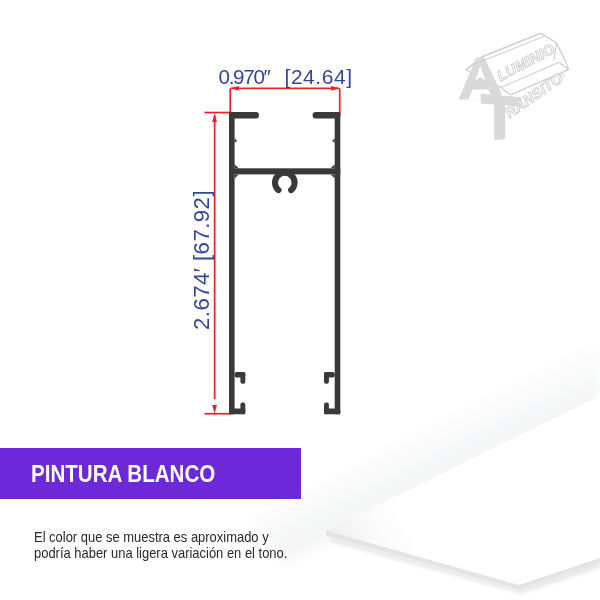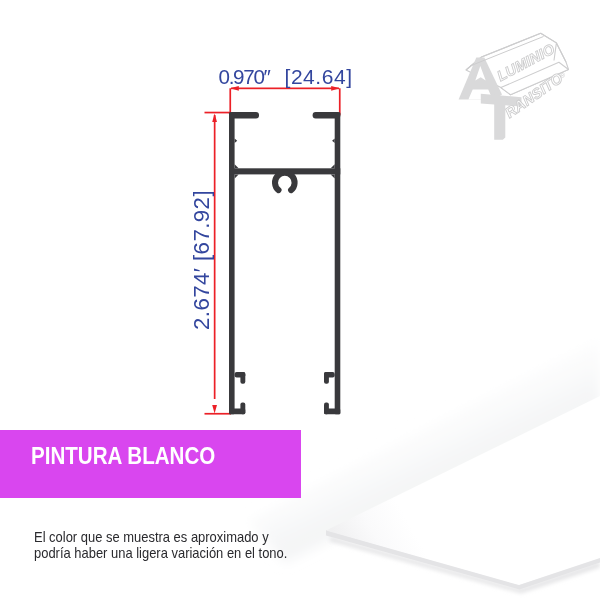--- a/index.html
+++ b/index.html
@@ -1,17 +1,17 @@
 <!DOCTYPE html>
 <html><head>
 <meta charset="utf-8">
 <style>
 html,body{margin:0;padding:0}
 .page{position:relative;width:600px;height:600px;background:#ffffff;overflow:hidden;font-family:"Liberation Sans",sans-serif}
-.banner{position:absolute;left:0;top:430px;width:301px;height:68px;background:#d946ef}
+.banner{position:absolute;left:0;top:448px;width:301px;height:51px;background:#6d28d9}
 .banner span{position:absolute;left:31px;top:12.5px;color:#ffffff;font-weight:bold;font-size:23.5px;white-space:nowrap;transform:scaleX(0.875);transform-origin:left top}
 .disclaimer{position:absolute;left:34px;top:528.5px;width:330px;font-size:14.8px;line-height:16.3px;color:#2a2a2e;transform:scaleX(0.875);transform-origin:left top}
 </style>
 </head>
 <body>
 <div class="page">
 
 <svg width="600" height="600" viewBox="0 0 600 600" style="position:absolute;left:0;top:0">
 
   <path d="M466,70 L481.5,57 L540.7,33.3 L556.4,42.9 L566,62 L568.5,69.5 L510.5,94.8 L500.9,87.6 Z" fill="#ffffff" stroke="#cdcdce" stroke-width="1.1" stroke-linejoin="round"></path>

